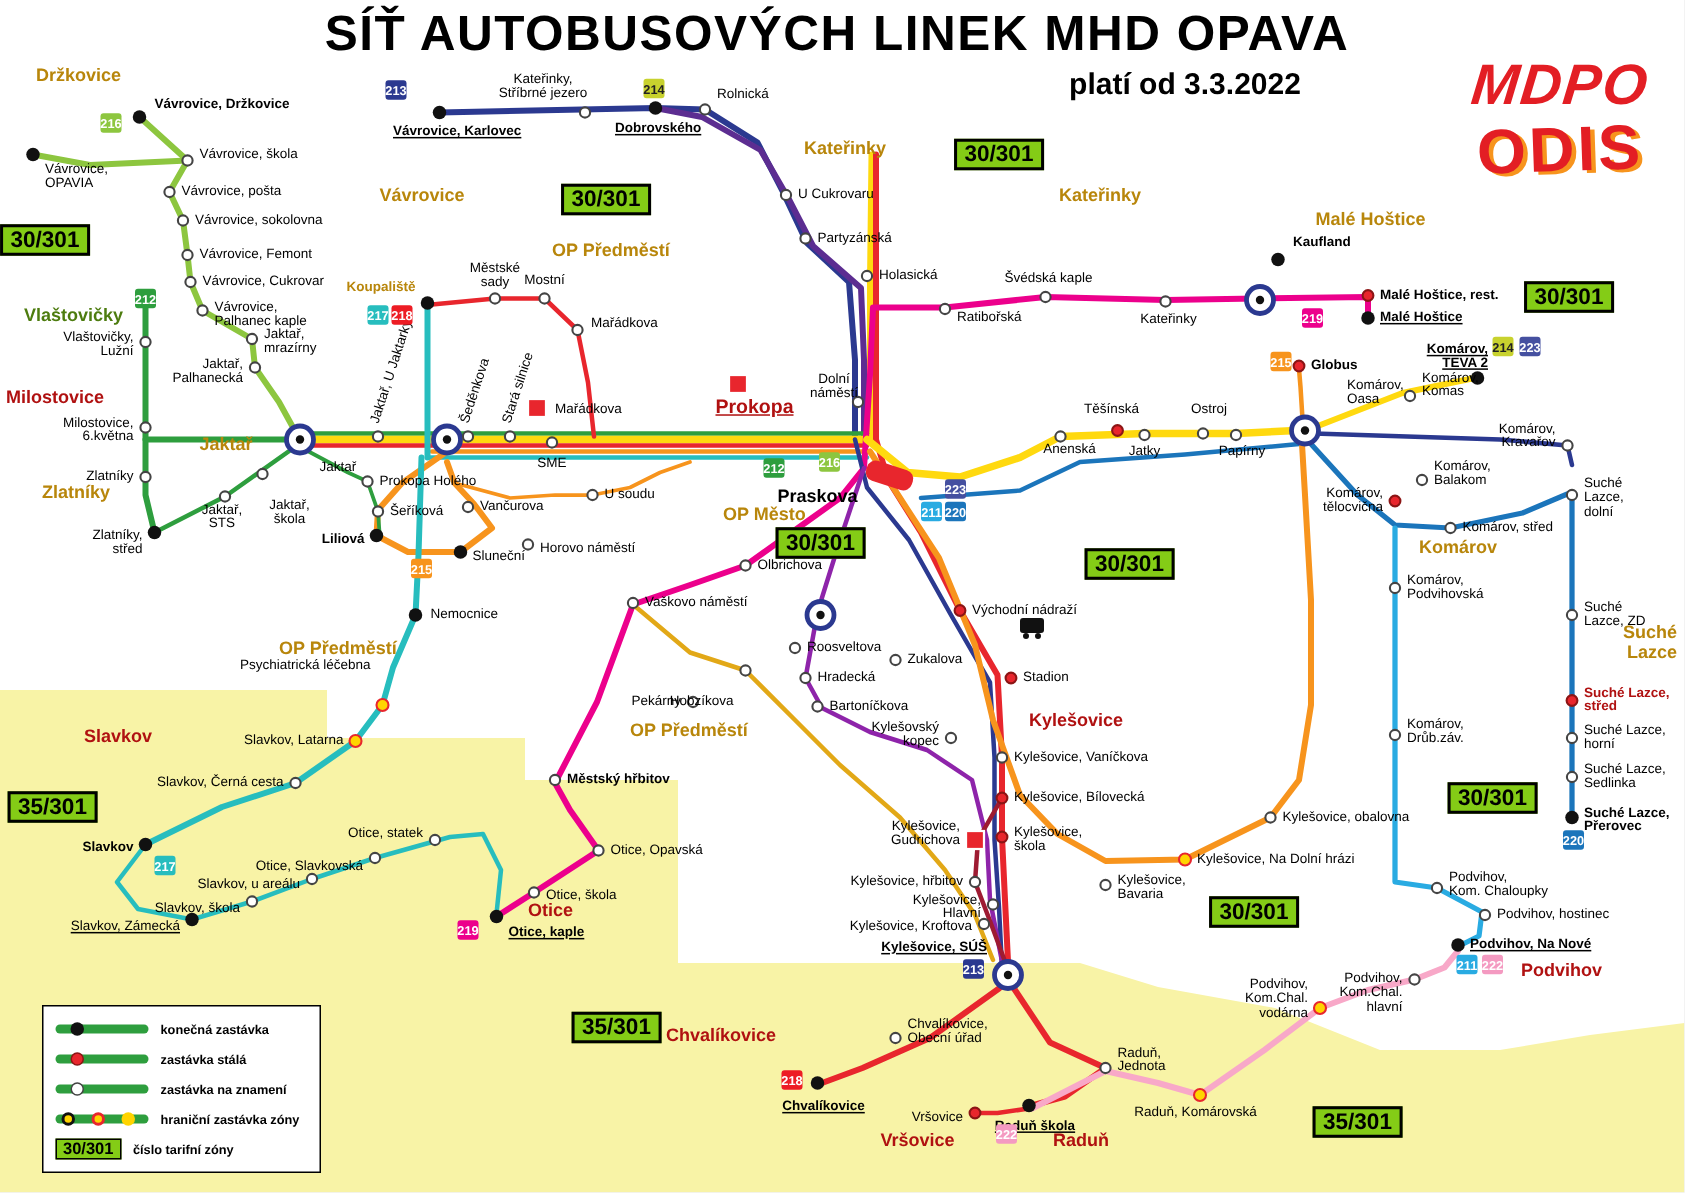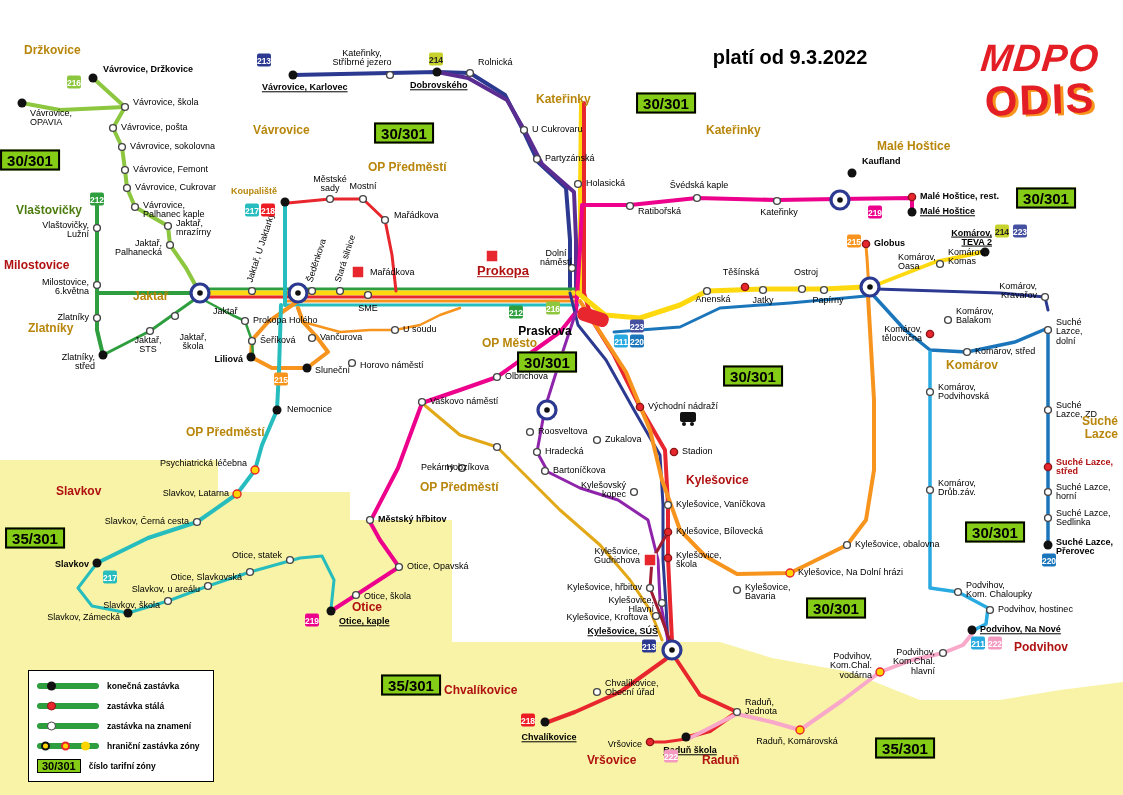--- a/index.html
+++ b/index.html
@@ -268,21 +268,21 @@
       <div class="lbl plain" style="left: 538px; top: 432px; transform: translate(0px, -50%); text-align: left;">Roosveltova</div>
       <div class="lbl plain" style="left: 545px; top: 452px; transform: translate(0px, -50%); text-align: left;">Hradecká</div>
       <div class="lbl plain" style="left: 553px; top: 471px; transform: translate(0px, -50%); text-align: left;">Bartoníčkova</div>
       <div class="lbl plain" style="left: 605px; top: 440px; transform: translate(0px, -50%); text-align: left;">Zukalova</div>
       <div class="lbl plain" style="left: 648px; top: 407px; transform: translate(0px, -50%); text-align: left;">Východní nádraží</div>
       <div class="lbl plain" style="left: 682px; top: 452px; transform: translate(0px, -50%); text-align: left;">Stadion</div>
       <div class="lbl plain" style="left: 489px; top: 468px; transform: translate(-100%, -50%); text-align: left;">Hobzíkova</div>
       <div class="lbl plain" style="left: 454px; top: 468px; transform: translate(-100%, -50%); text-align: right;">Pekárny</div>
       <div class="lbl plain" style="left: 626px; top: 490px; transform: translate(-100%, -50%); text-align: right;">Kylešovský
 kopec</div>
-      <div class="lbl plain" style="left: 247px; top: 464px; transform: translate(-100%, -50%); text-align: center;">Psychiatrická léčebna</div>
+      <div class="lbl plain" style="left: 247px; top: 444px; transform: translate(-100%, -50%); text-align: center;">Psychiatrická léčebna</div>
       <div class="lbl bold" style="left: 378px; top: 520px; transform: translate(0px, -50%); text-align: left;">Městský hřbitov</div>
       <div class="lbl plain" style="left: 713px; top: 300px; transform: translate(-50%, -50%); text-align: left;">Anenská</div>
       <div class="lbl plain" style="left: 741px; top: 273px; transform: translate(-50%, -50%); text-align: center;">Těšínská</div>
       <div class="lbl plain" style="left: 763px; top: 301px; transform: translate(-50%, -50%); text-align: center;">Jatky</div>
       <div class="lbl plain" style="left: 806px; top: 273px; transform: translate(-50%, -50%); text-align: center;">Ostroj</div>
       <div class="lbl plain" style="left: 828px; top: 301px; transform: translate(-50%, -50%); text-align: center;">Papírny</div>
       <div class="lbl bold" style="left: 874px; top: 244px; transform: translate(0px, -50%); text-align: left;">Globus</div>
       <div class="lbl plain" style="left: 898px; top: 262px; transform: translate(0px, -50%); text-align: left;">Komárov,
 Oasa</div>
       <div class="lbl plain" style="left: 948px; top: 257px; transform: translate(0px, -50%); text-align: left;">Komárov,
@@ -324,21 +324,21 @@
       <div class="lbl plain" style="left: 642px; top: 588px; transform: translate(-100%, -50%); text-align: right;">Kylešovice, hřbitov</div>
       <div class="lbl plain" style="left: 654px; top: 605px; transform: translate(-100%, -50%); text-align: right;">Kylešovice,
 Hlavní</div>
       <div class="lbl plain" style="left: 648px; top: 618px; transform: translate(-100%, -50%); text-align: right;">Kylešovice, Kroftova</div>
       <div class="lbl plain" style="left: 640px; top: 556px; transform: translate(-100%, -50%); text-align: right;">Kylešovice,
 Gudrichova</div>
       <div class="lbl boldline" style="left: 658px; top: 632px; transform: translate(-100%, -50%); text-align: right;">Kylešovice, SÚŠ</div>
       <div class="lbl plain" style="left: 229px; top: 494px; transform: translate(-100%, -50%); text-align: right;">Slavkov, Latarna</div>
       <div class="lbl plain" style="left: 189px; top: 522px; transform: translate(-100%, -50%); text-align: right;">Slavkov, Černá cesta</div>
       <div class="lbl bold" style="left: 89px; top: 565px; transform: translate(-100%, -50%); text-align: right;">Slavkov</div>
-      <div class="lbl plain" style="left: 120px; top: 618px; transform: translate(-100%, -50%); text-align: right;">Slavkov, Zámecká</div>
+      <div class="lbl plain" style="left: 120px; top: 618px; transform: translate(-100%, -50%); text-align: right; text-decoration: underline;">Slavkov, Zámecká</div>
       <div class="lbl plain" style="left: 160px; top: 606px; transform: translate(-100%, -50%); text-align: right;">Slavkov, škola</div>
       <div class="lbl plain" style="left: 200px; top: 590px; transform: translate(-100%, -50%); text-align: right;">Slavkov, u areálu</div>
       <div class="lbl plain" style="left: 242px; top: 578px; transform: translate(-100%, -50%); text-align: right;">Otice, Slavkovská</div>
       <div class="lbl plain" style="left: 282px; top: 556px; transform: translate(-100%, -50%); text-align: right;">Otice, statek</div>
       <div class="lbl plain" style="left: 407px; top: 567px; transform: translate(0px, -50%); text-align: left;">Otice, Opavská</div>
       <div class="lbl plain" style="left: 364px; top: 597px; transform: translate(0px, -50%); text-align: left;">Otice, škola</div>
       <div class="lbl boldline" style="left: 339px; top: 622px; transform: translate(0px, -50%); text-align: left;">Otice, kaple</div>
       <div class="lbl plain" style="left: 605px; top: 688px; transform: translate(0px, -50%); text-align: left;">Chvalíkovice,
 Obecní úřad</div>
       <div class="lbl boldline" style="left: 549px; top: 738px; transform: translate(-50%, -50%); text-align: center;">Chvalíkovice</div>
@@ -409,21 +409,22 @@
       <div class="badge" style="background: rgb(69, 80, 160); color: rgb(255, 255, 255); left: 1020px; top: 231px;">223</div>
       <div class="badge" style="background: rgb(27, 117, 187); color: rgb(255, 255, 255); left: 1049px; top: 560px;">220</div>
       <div class="badge" style="background: rgb(43, 57, 144); color: rgb(255, 255, 255); left: 649px; top: 646px;">213</div>
       <div class="badge" style="background: rgb(39, 189, 190); color: rgb(255, 255, 255); left: 110px; top: 577px;">217</div>
       <div class="badge" style="background: rgb(236, 0, 140); color: rgb(255, 255, 255); left: 312px; top: 620px;">219</div>
       <div class="badge" style="background: rgb(237, 28, 36); color: rgb(255, 255, 255); left: 528px; top: 720px;">218</div>
       <div class="badge" style="background: rgb(244, 154, 193); color: rgb(255, 255, 255); left: 671px; top: 756px;">222</div>
       <div class="badge" style="background: rgb(41, 171, 226); color: rgb(255, 255, 255); left: 978px; top: 643px;">211</div>
       <div class="badge" style="background: rgb(244, 154, 193); color: rgb(255, 255, 255); left: 995px; top: 643px;">222</div>
     </div>
-  <div class="subtitle" id="subtitle" style="left: 790px; top: 57px;">platí od 9.3.2022</div>
+  <div class="title" id="title" style="left: 558px; top: 22px;">SÍŤ AUTOBUSOVÝCH LINEK MHD OPAVA</div>
+  <div class="subtitle" id="subtitle" style="left: 790px; top: 57px;">platí od 3.3.2022</div>
   <div class="logo-mdpo" id="mdpo" style="left: 1040px; top: 58px;">MDPO</div>
   <div class="logo-odis" id="odis" style="left: 1040px; top: 100px;">ODIS</div>
 
   <div class="legend">
     <div class="leg-row">
       <span class="leg-swatch">
           <span class="leg-dot" style="left:10px;background:#111;"></span>
         </span>
       <span class="leg-label">konečná zastávka</span>
     </div>

